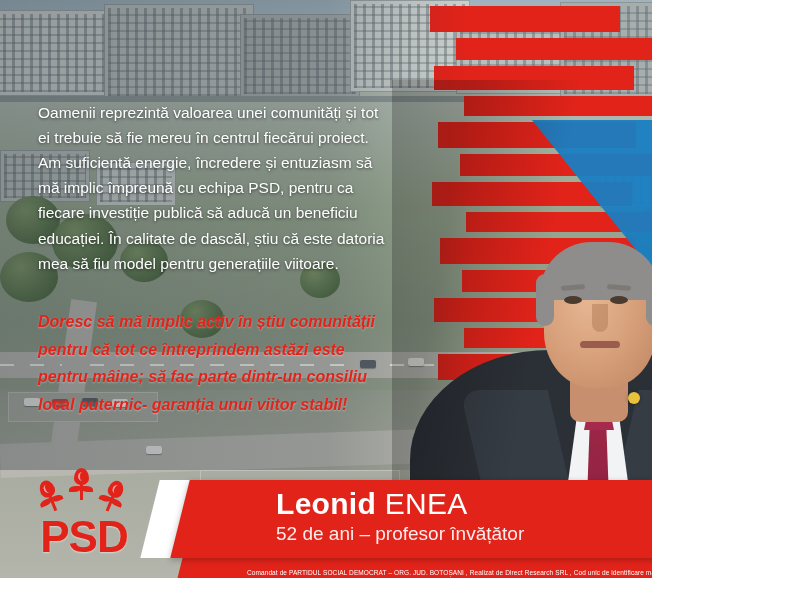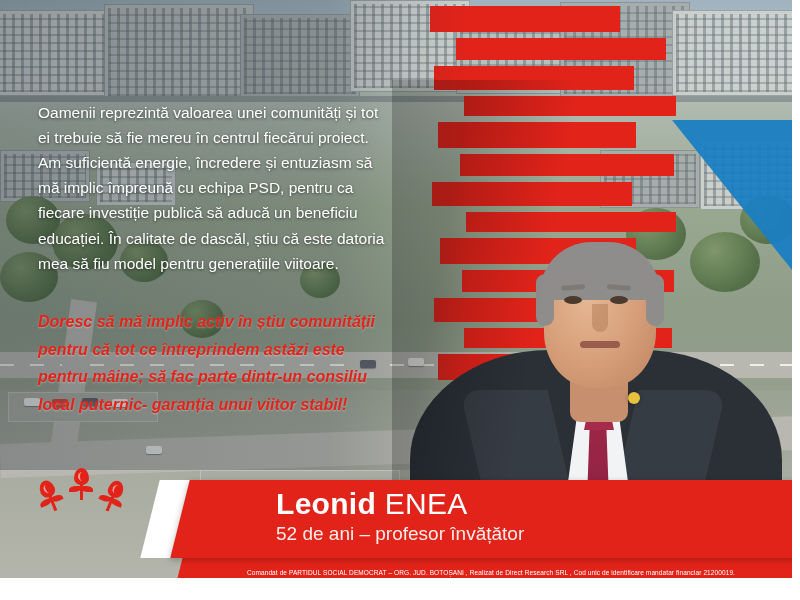--- a/index.html
+++ b/index.html
@@ -6,21 +6,21 @@
 
   html, body {
     width: 800px;
     height: 600px;
     overflow: hidden;
     font-family: "Liberation Sans", sans-serif;
   }
 
   #poster {
     position: relative;
-    width: 792px;
+    width: 652px;
     height: 600px;
     overflow: hidden;
     background: #8fa0a6;
   }
 
   
   .bg {
     position: absolute;
     inset: 0;
     overflow: hidden;
@@ -529,20 +529,21 @@
           <span class="leaf l"></span>
           <span class="leaf r"></span>
       </div>
       <div class="rose" style="left:66px; top:20px; transform: rotate(22deg);">
         <span class="bud"></span>
           <span class="stem"></span>
           <span class="leaf l"></span>
           <span class="leaf r"></span>
       </div>
     </div>
+    <div class="logo-word">PSD</div>
   </div>
 
   <div class="footer-white"></div>
   <div class="banner-white"></div>
   <div class="footer"></div>
 
   <div class="banner">
     <div class="banner-inner">
       <div class="cand-name">
         <b>Leonid</b>

